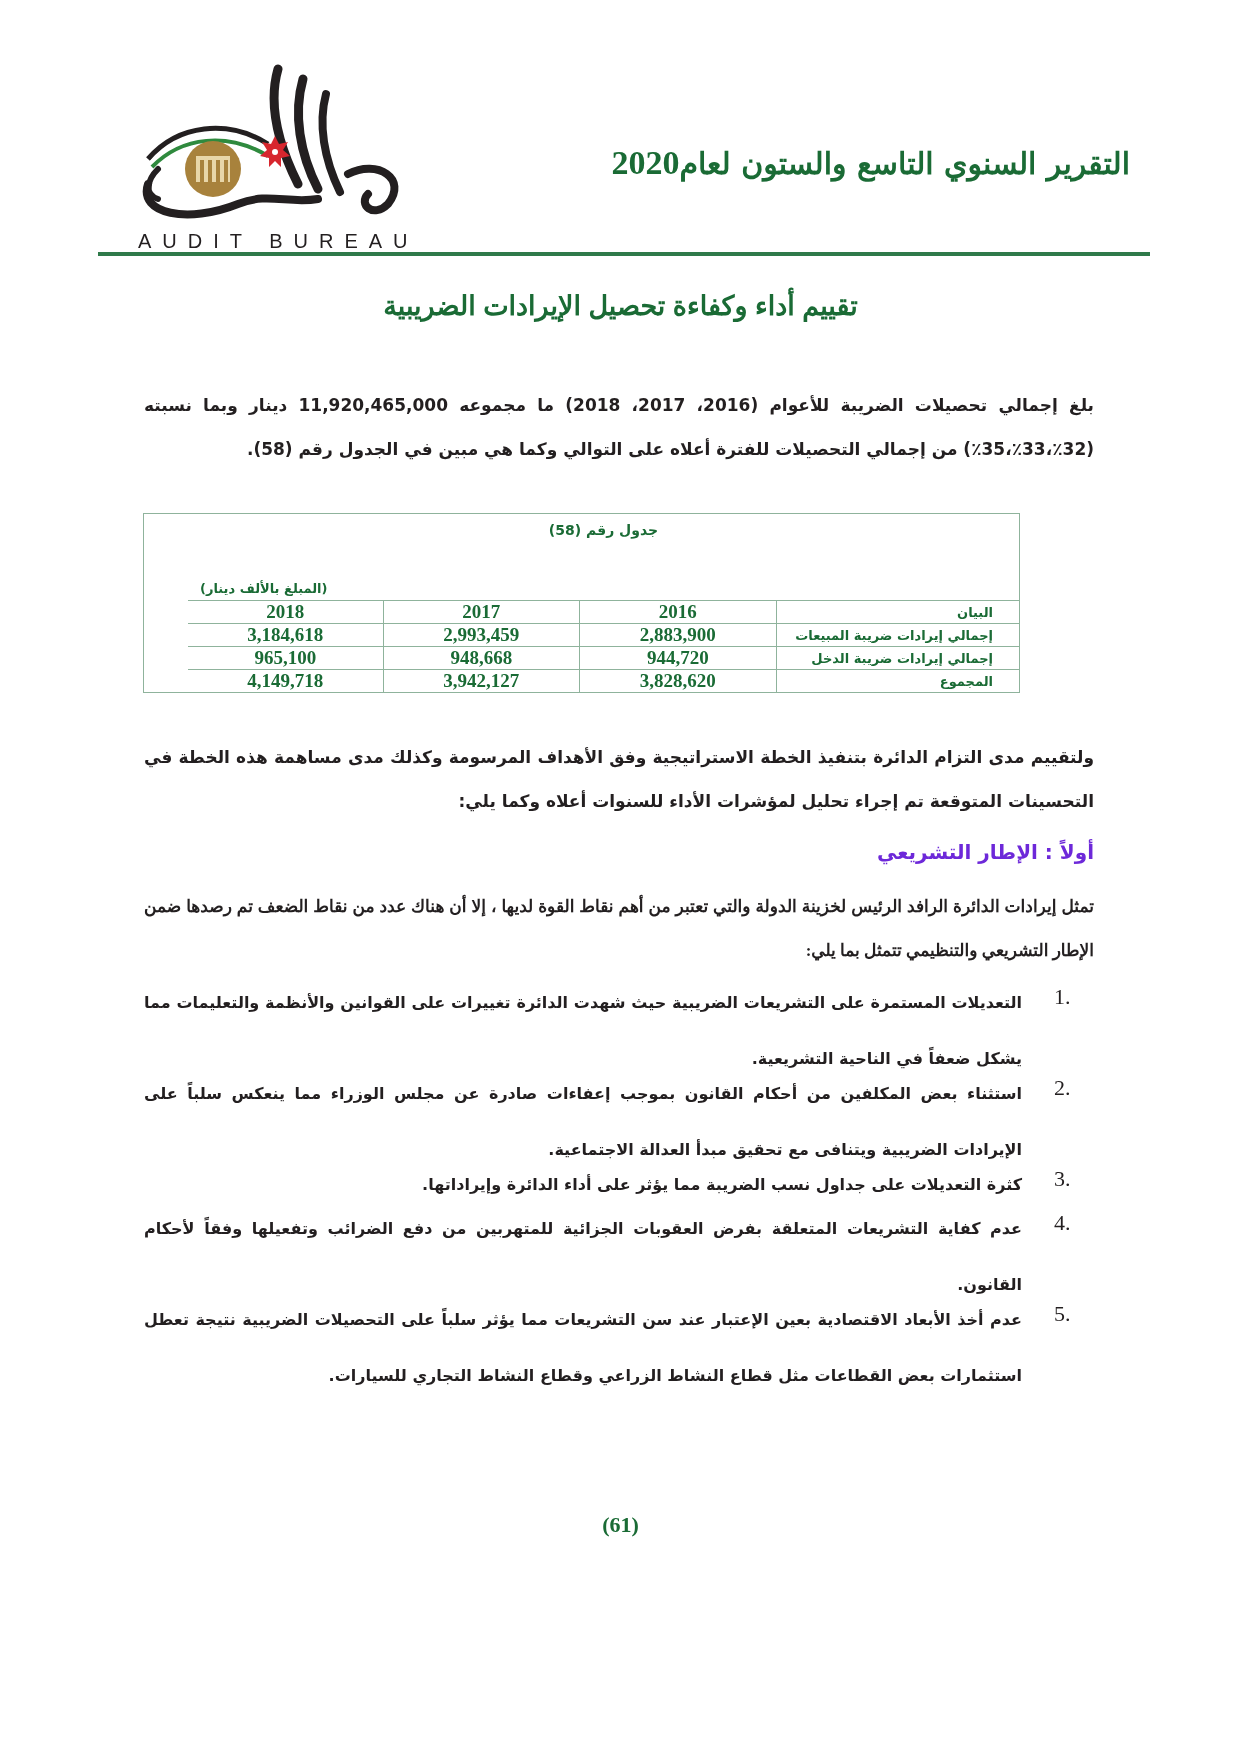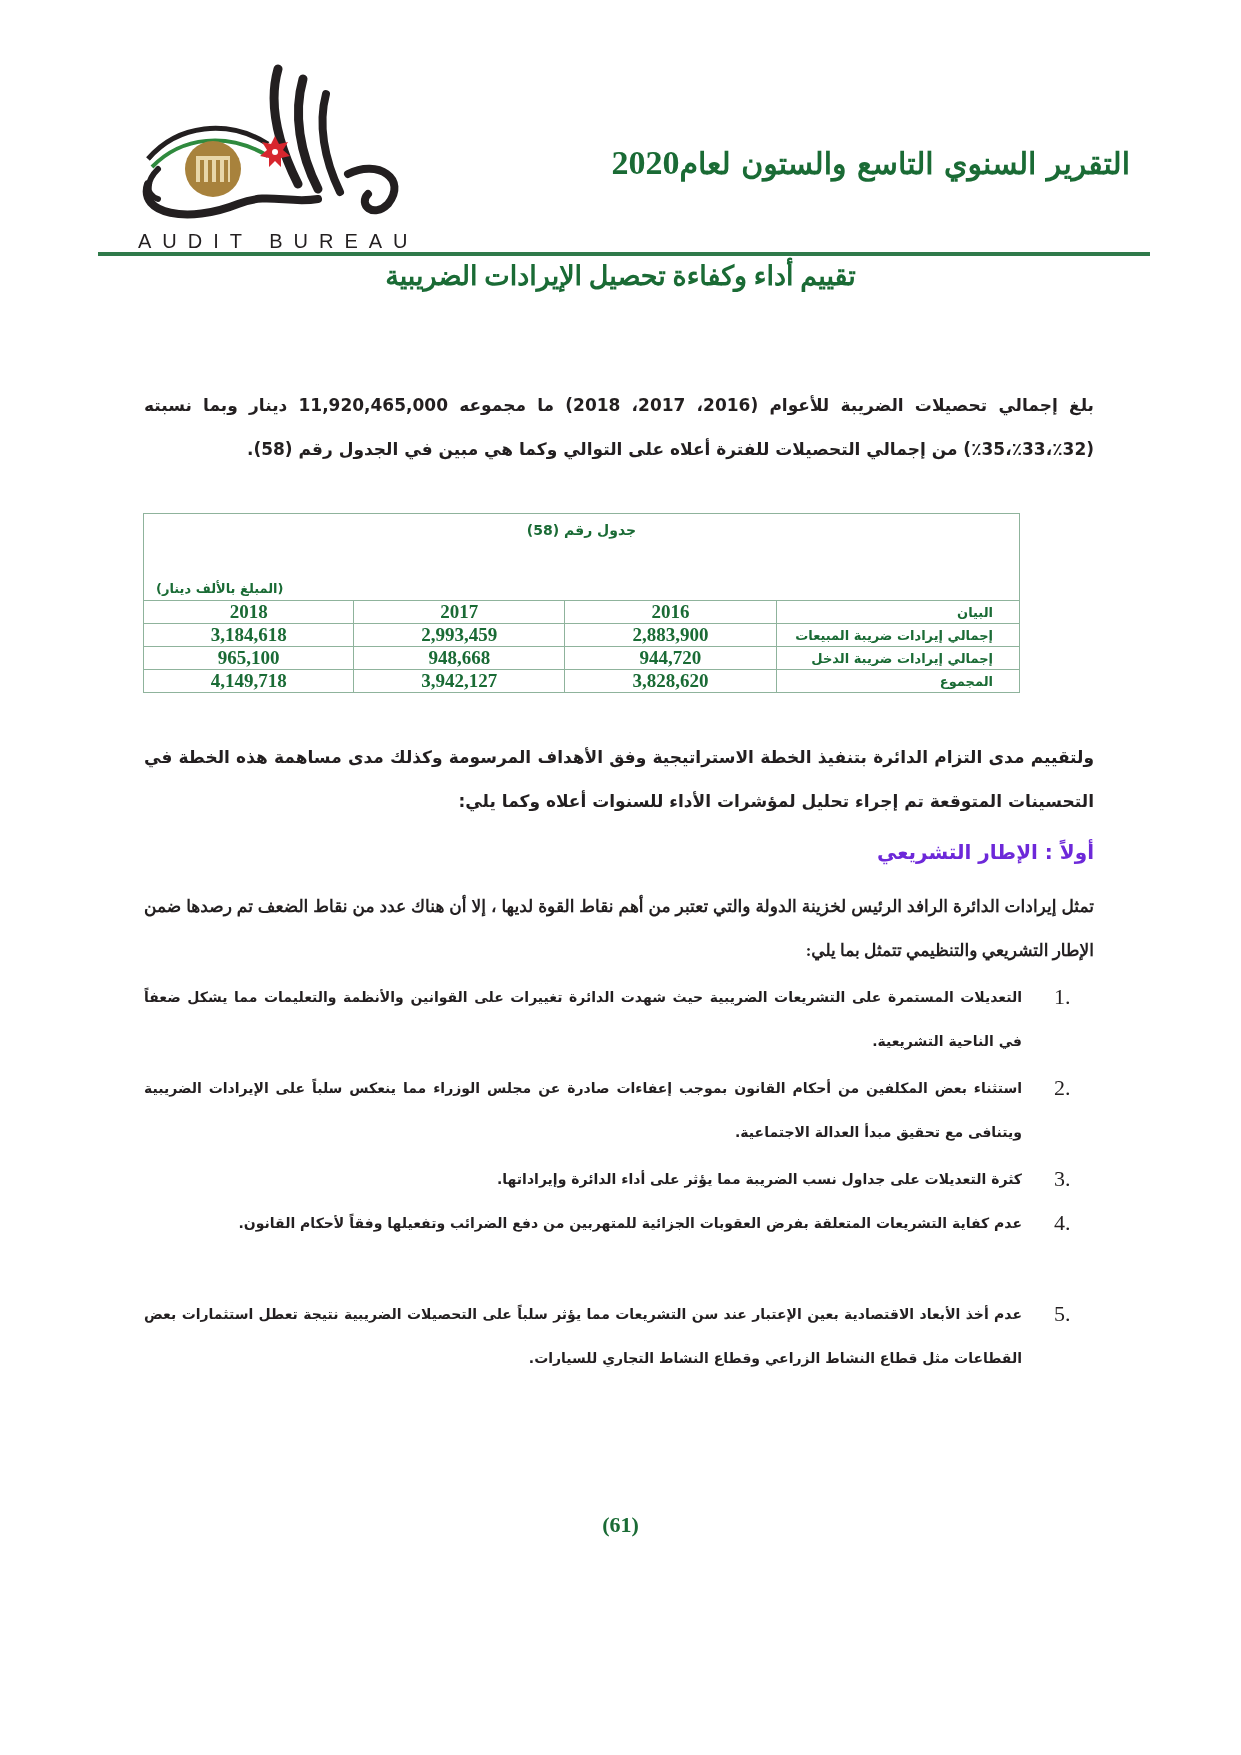--- a/index.html
+++ b/index.html
@@ -30,36 +30,37 @@
     font-weight: bold; font-size: 30px; color: #1a6b35;
     direction: rtl; white-space: nowrap;
   }
   .report-title .year { font-family: "Liberation Serif", serif; font-size: 34px; }
   .divider {
     position: absolute; left: 98px; top: 252px; width: 1052px; height: 4px;
     background: #2f7a4a;
   }
 
   .section-title {
-    position: absolute; left: 0; top: 260px; width: 1241px; text-align: center;
-    font-family: Liberation Serif, serif; font-weight: bold; font-size: 27px;
+    position: absolute; left: 0; top: 290px; width: 1241px; text-align: center;
+    font-family: Liberation Sans, sans-serif; font-weight: bold; font-size: 27px;
     color: #1a6b35; direction: rtl;
   }
 
   
   .para {
     position: absolute; right: 147px; width: 950px;
     font-size: 17px; font-weight: bold; line-height: 44px;
     text-align: justify; direction: rtl; color: #231f20;
   }
 
   
   .tbl-wrap {
     position: absolute; left: 143px; top: 513px; width: 877px;
     border: 1.5px solid #8fb39c;
+    padding-left: 44px;
   }
   .tbl-caption {
     height: 86px; position: relative; text-align: center; color: #1a6b35;
     font-weight: bold; direction: rtl;
   }
   .tbl-caption .c1 { position: absolute; top: 8px; left: 0; width: 100%; font-size: 14px; }
   .tbl-caption .c2 { position: absolute; top: 36px; left: 0; width: 100%; font-size: 14px; }
   .tbl-caption .unit { position: absolute; bottom: 4px; left: 12px; font-size: 13px; }
   table { width: 100%; border-collapse: collapse; direction: rtl; }
   td, th {
@@ -77,21 +78,21 @@
   }
 
   
   .list-item { position: absolute; right: 147px; width: 950px; direction: rtl; }
   .list-item .marker {
     position: absolute; right: 0; top: 0;
     font-family: "Liberation Serif", serif; font-size: 22px; line-height: 44px;
     direction: ltr; width: 40px; text-align: left;
   }
   .list-item .text {
-    margin-right: 72px; font-size: 14px; font-weight: bold; line-height: 44px;
+    margin-right: 72px; font-size: 16px; font-weight: bold; line-height: 56px;
     text-align: justify; color: #231f20;
   }
 
   .page-number {
     position: absolute; left: 0; top: 1512px; width: 1241px; text-align: center;
     font-family: "Liberation Serif", serif; font-weight: bold; font-size: 22px;
     color: #1a6b35; direction: ltr;
   }
 </style>
 </head>

